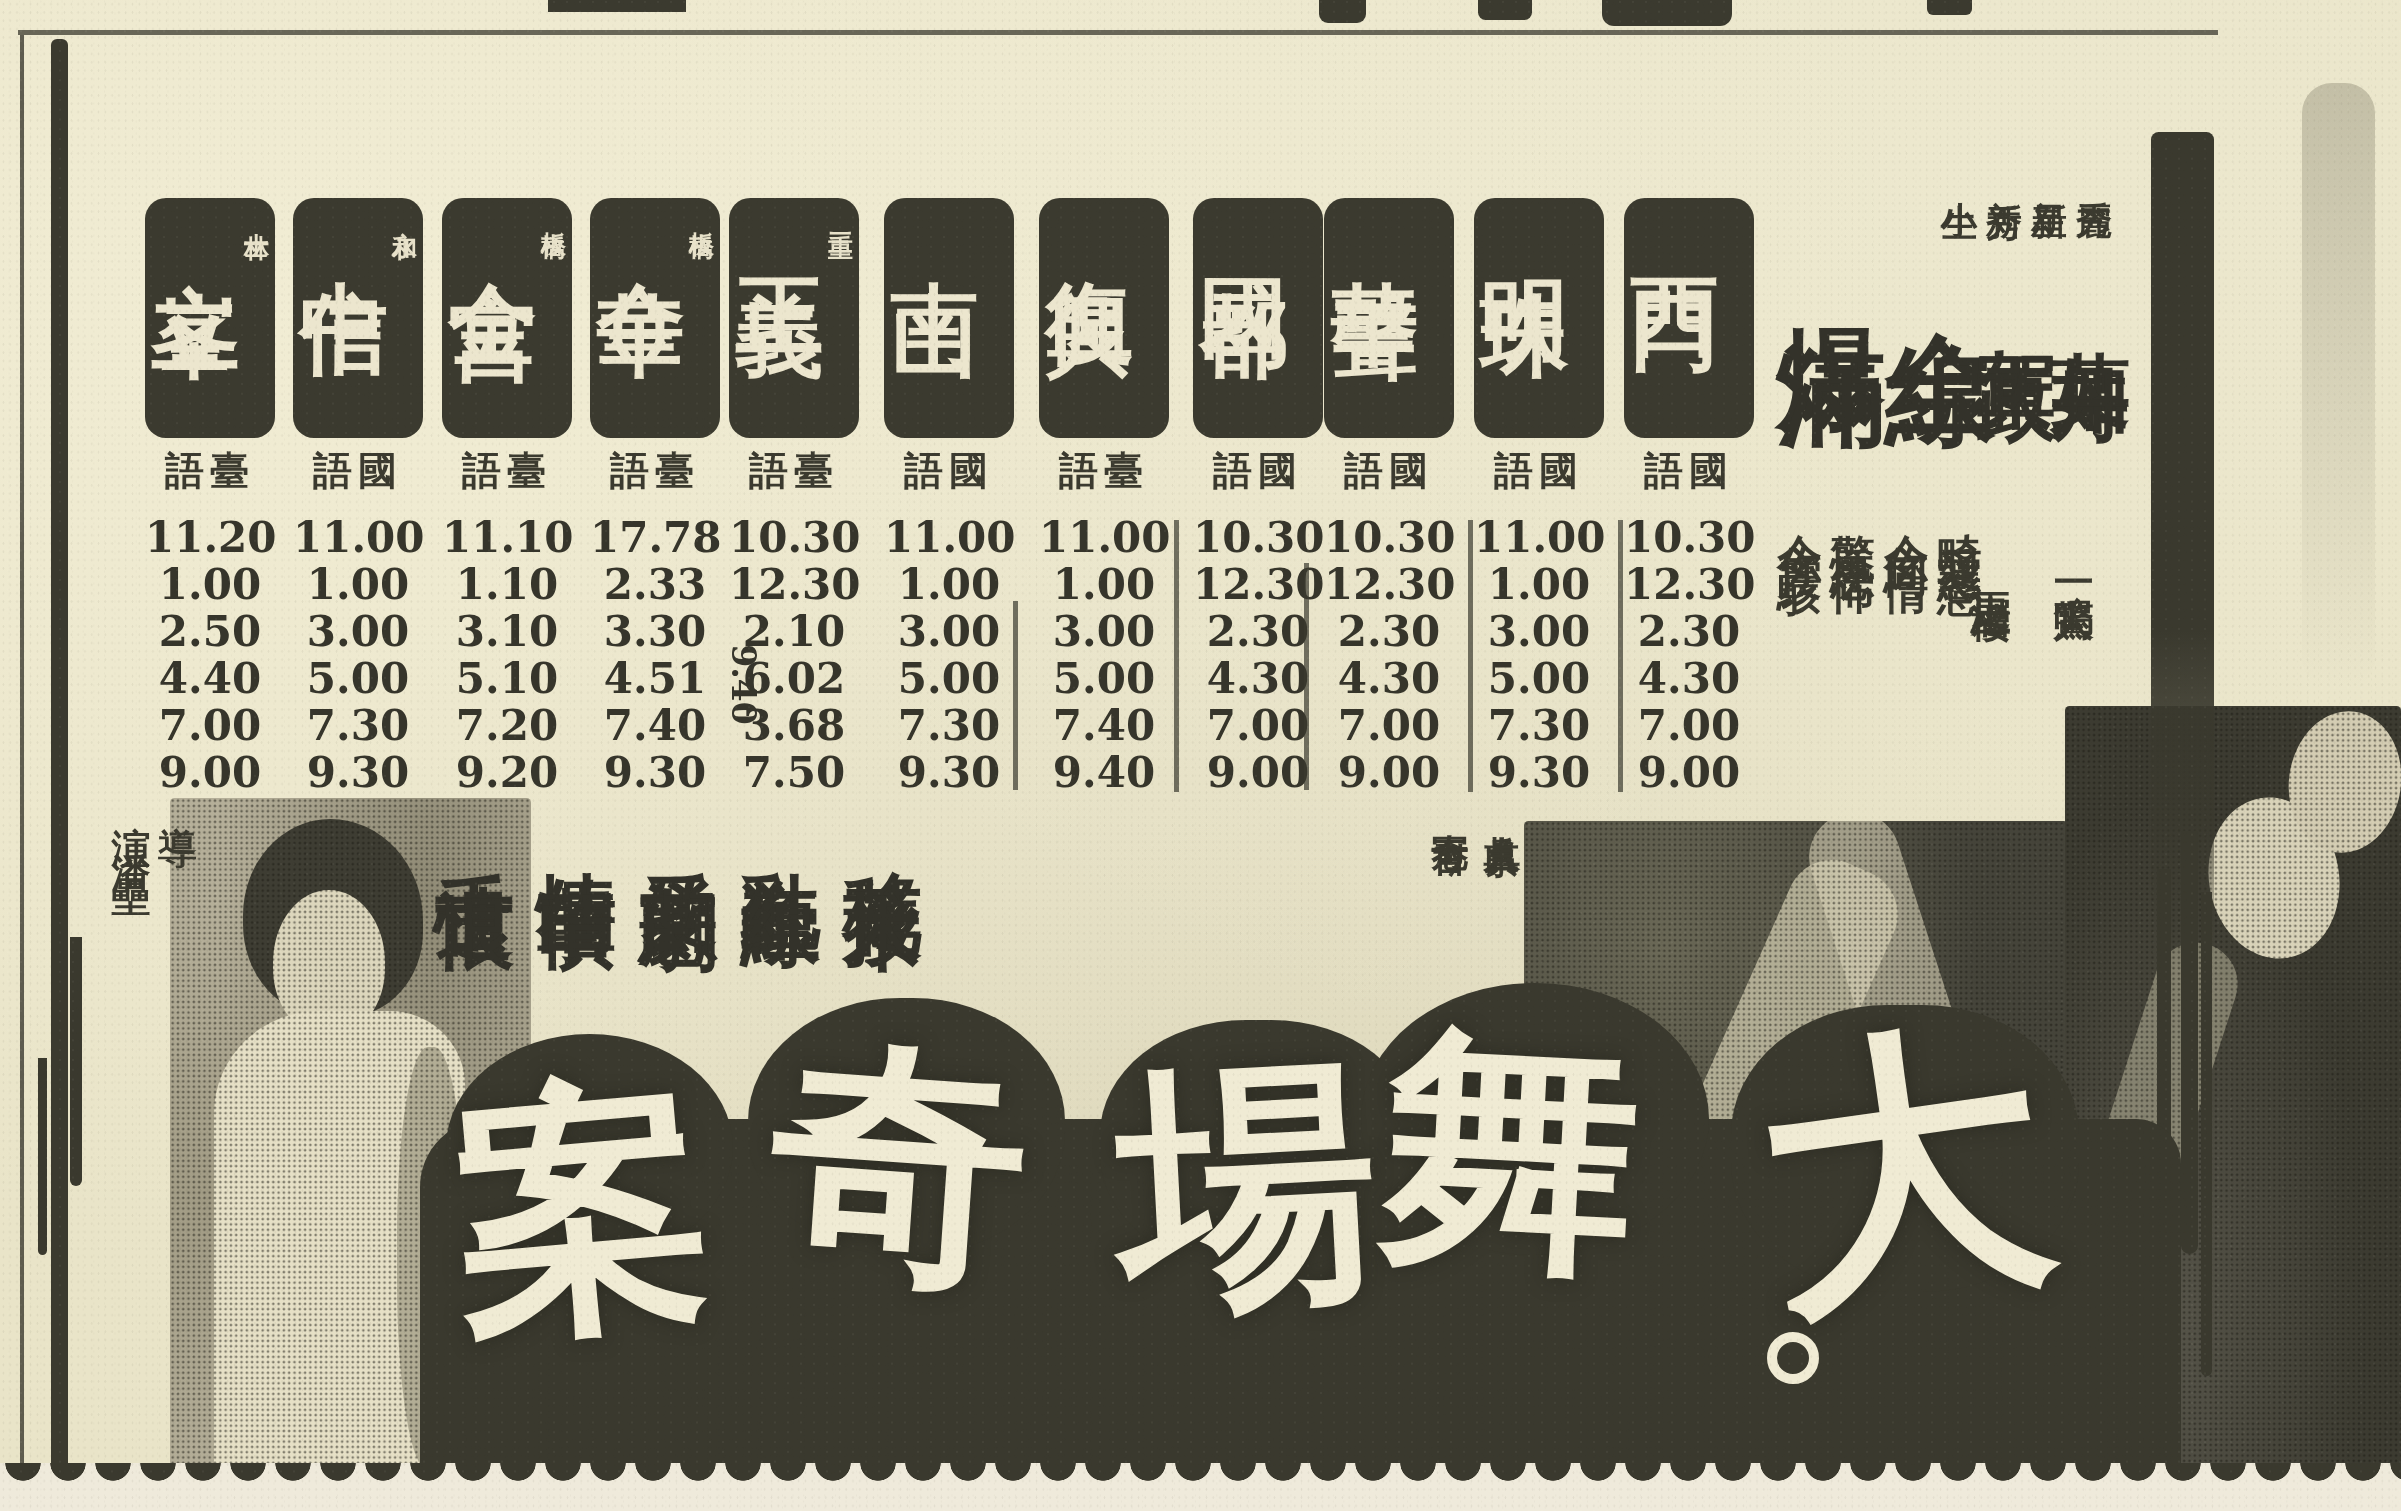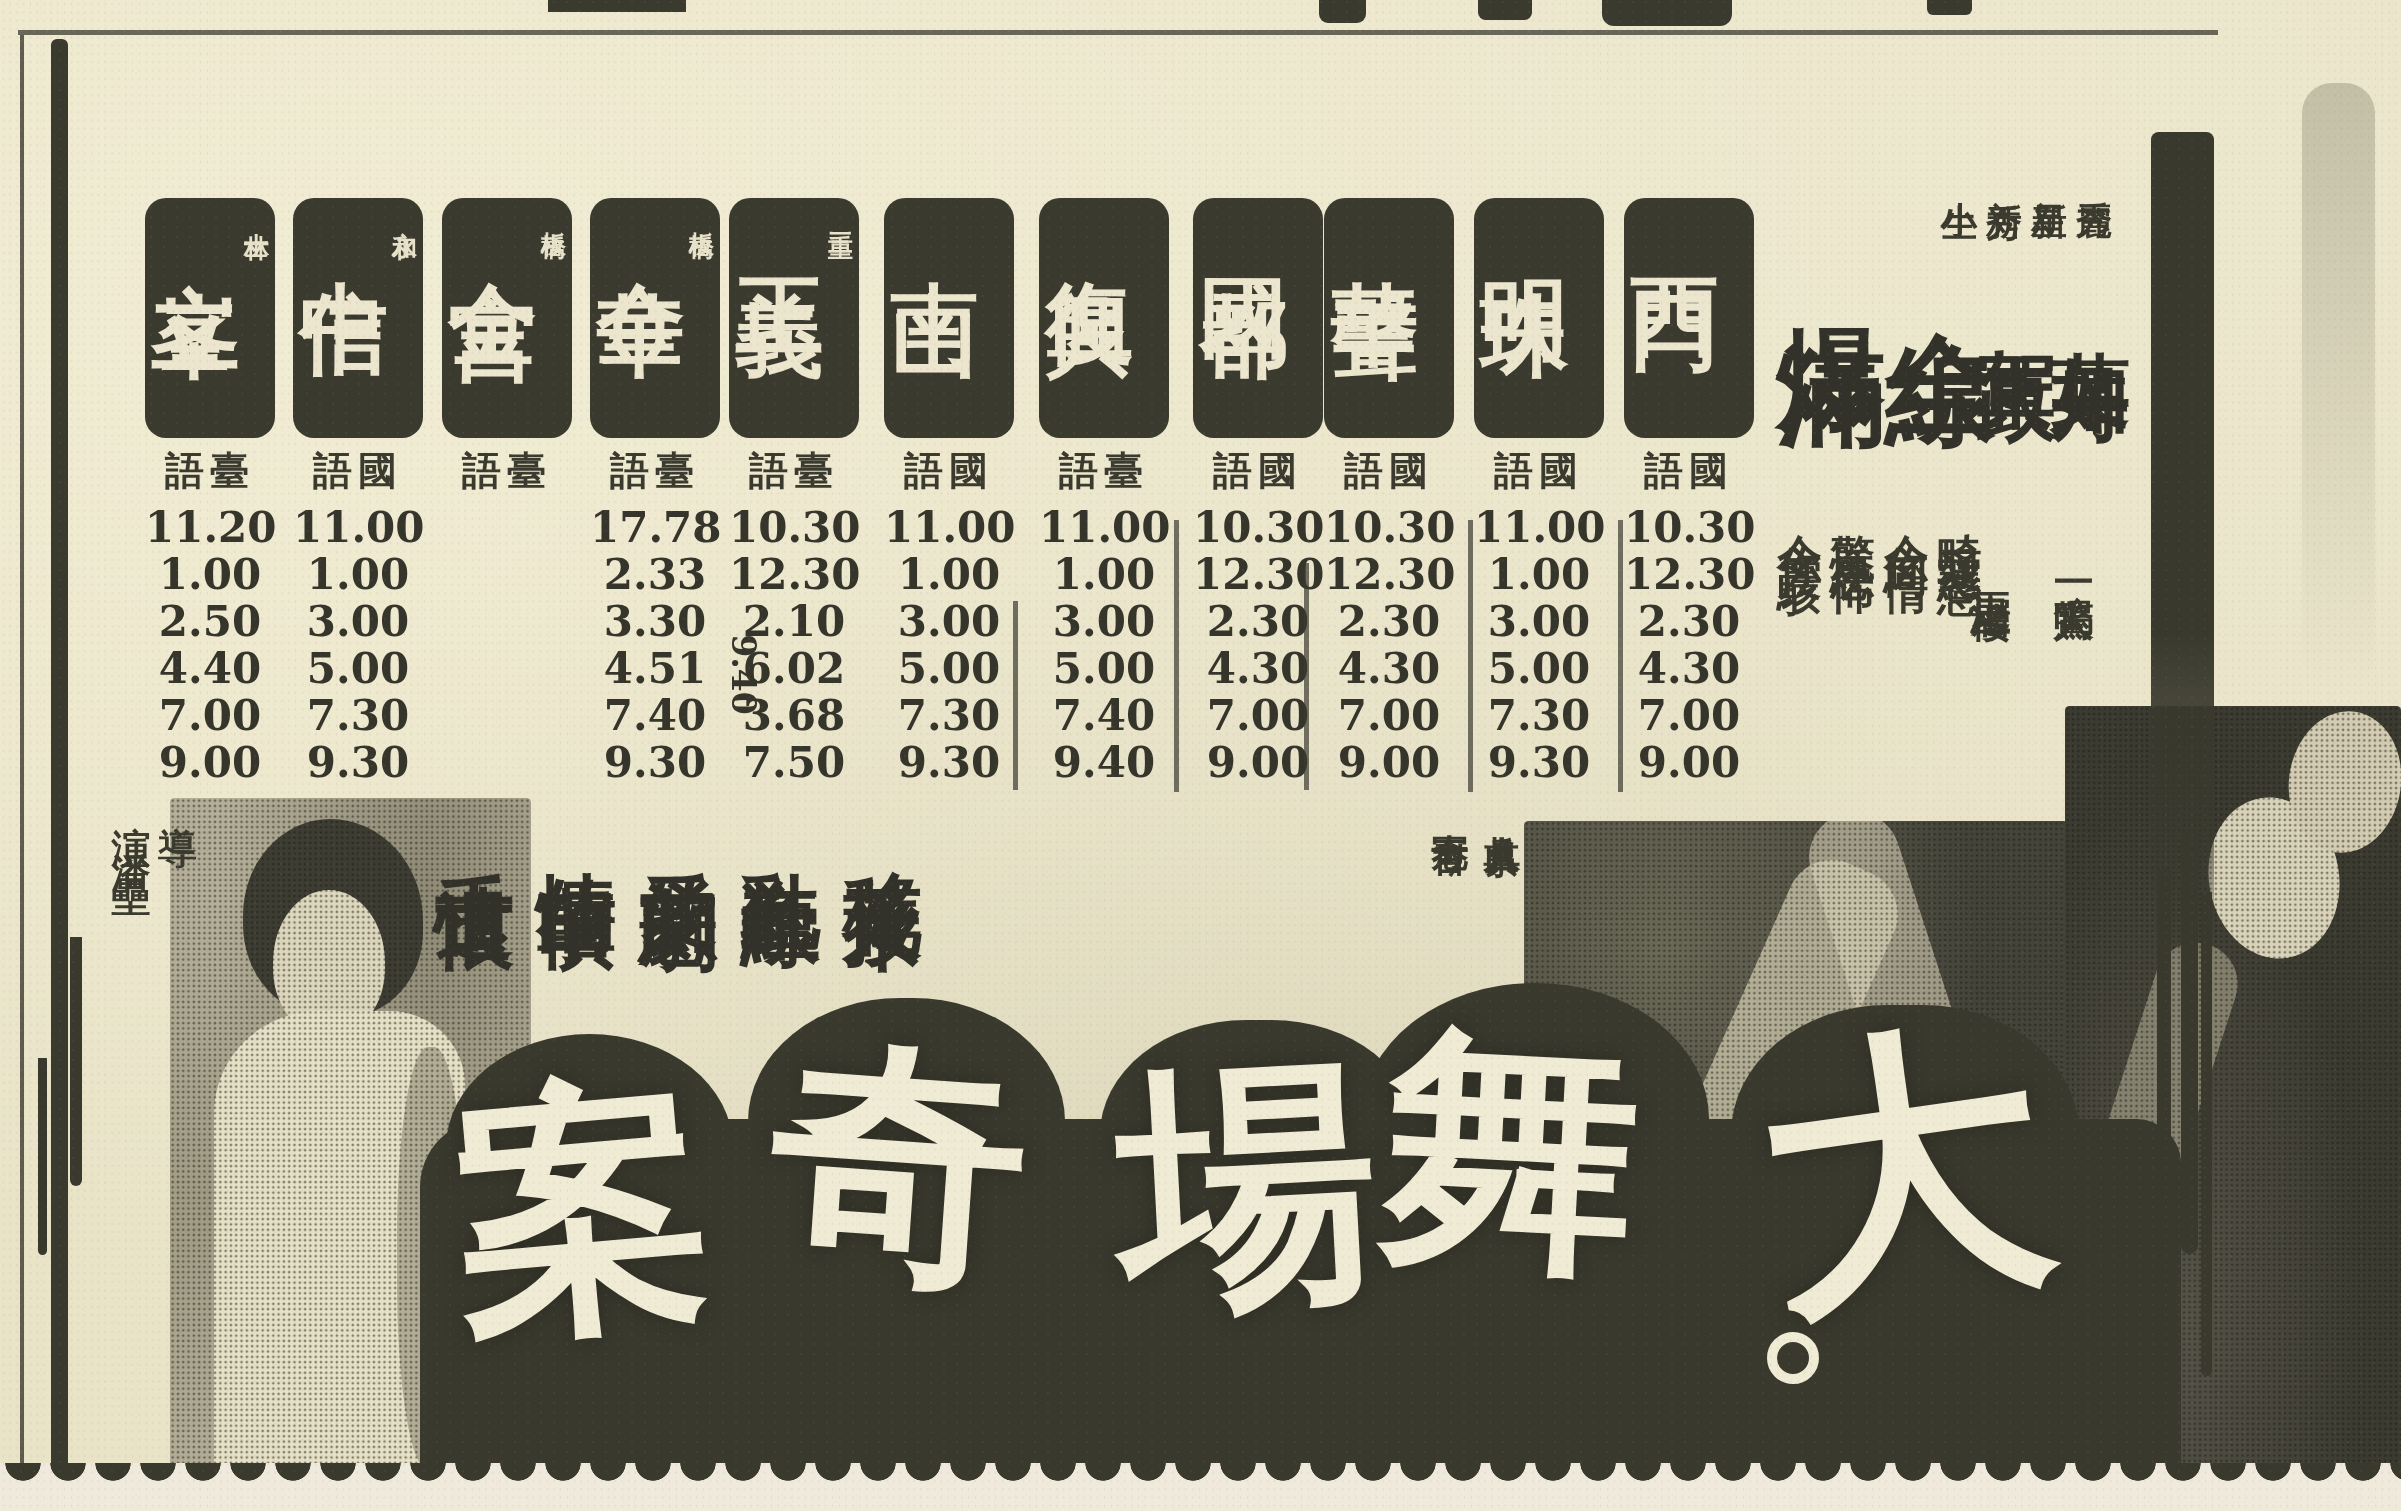--- a/index.html
+++ b/index.html
@@ -34,21 +34,21 @@
 
   
   .tcol{position:absolute;top:198px;width:130px;z-index:2;}
   .tbox{position:relative;height:240px;background:#3b3a2f;border-radius:21px;}
   .tname{position:absolute;top:12px;left:10.6px;right:35px;writing-mode:vertical-rl;text-orientation:upright;
     font-size:88px;font-weight:bold;color:#ece6ce;line-height:1;letter-spacing:10.6px;text-align:center;}
   .tnote{position:absolute;top:13.6px;right:6px;writing-mode:vertical-rl;text-orientation:upright;
     font-size:25px;font-weight:bold;color:#e8e2ca;line-height:1;letter-spacing:2.3px;}
   .tlang{margin-top:6px;text-align:center;font-size:39px;font-weight:bold;letter-spacing:6px;
     direction:rtl;unicode-bidi:bidi-override;}
-  .times{margin-top:6px;position:relative;}
+  .times{margin-top:16px;position:relative;}
   .time{height:47px;line-height:47px;text-align:center;font-family:"DejaVu Serif",serif;
     font-weight:bold;font-size:42px;color:#36352b;}
   .time-rot{position:absolute;left:-26px;top:151px;transform:rotate(90deg);
     font-family:"DejaVu Serif",serif;font-weight:bold;font-size:33px;color:#36352b;}
   .vrule{position:absolute;width:4.5px;background:#3b3a2f;opacity:.7;z-index:2;}
 
   
   .big-promo{position:absolute;font-weight:900;font-size:110px;letter-spacing:12px;color:#33322a;z-index:2;}
   .tags{position:absolute;left:1941px;top:172px;width:171px;height:113px;display:flex;
     flex-direction:row-reverse;justify-content:space-between;z-index:2;}
@@ -173,20 +173,28 @@
       <div class="time">9.30</div>
     </div>
   </div>
 
   <div class="tcol" style="left:442px;">
     <div class="tbox">
       <div class="tname">金宮</div>
       <div class="tnote">板橋</div>
     </div>
     <div class="tlang">臺語</div>
+    <div class="times">
+      <div class="time">11.10</div>
+      <div class="time">1.10</div>
+      <div class="time">3.10</div>
+      <div class="time">5.10</div>
+      <div class="time">7.20</div>
+      <div class="time">9.20</div>
+    </div>
   </div>
 
   <div class="tcol" style="left:590px;">
     <div class="tbox">
       <div class="tname">金華</div>
       <div class="tnote">板橋</div>
     </div>
     <div class="tlang">臺語</div>
     <div class="times">
       <div class="time">17.78</div>

